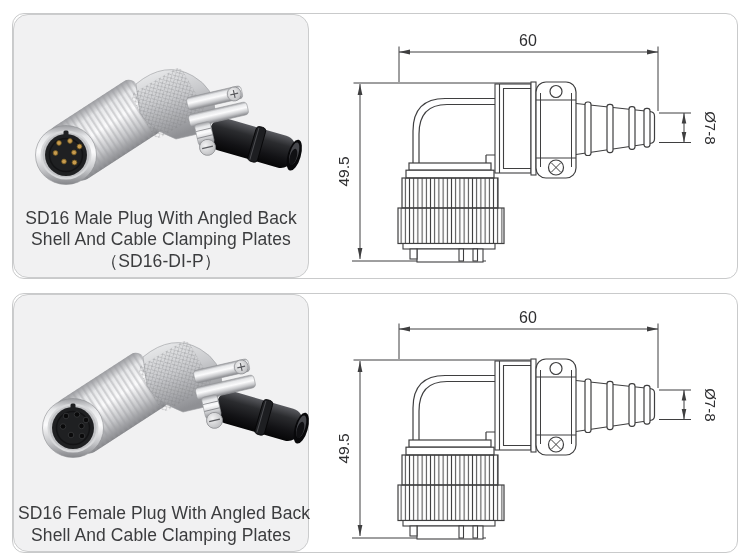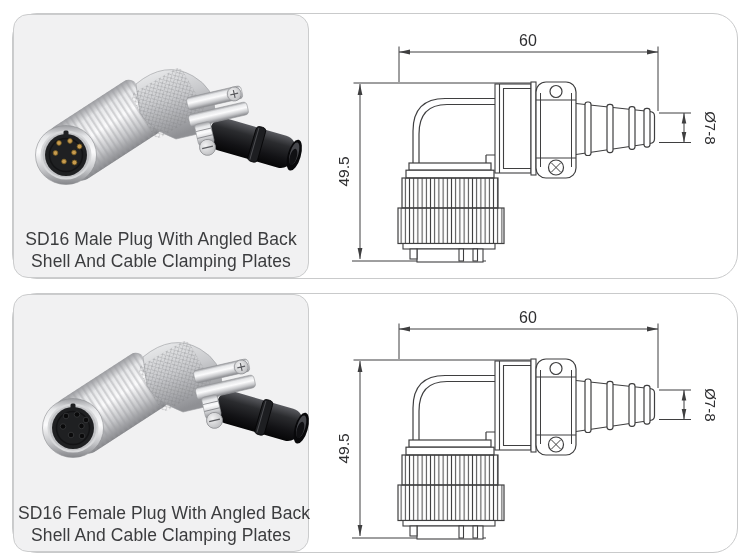--- a/index.html
+++ b/index.html
@@ -2,21 +2,21 @@
 <html><head>
 <meta charset="utf-8">
 <style>
   html,body{margin:0;padding:0;}
   body{
     width:750px;height:556px;position:relative;background:#ffffff;
     font-family:"Liberation Sans",sans-serif;overflow:hidden;
   }
   .row{
     position:absolute;left:12px;width:726px;box-sizing:border-box;
-    border:1px solid #c9cacb;border-radius:25px;background:#ffffff;
+    border:1px solid #c9cacb;border-radius:12px;background:#ffffff;
   }
   #row-male{top:13px;height:266px;}
   #row-female{top:293px;height:260px;}
   .card{
     position:absolute;left:0px;top:0px;bottom:0px;width:296px;box-sizing:border-box;
     background:#f1f1f2;border:1px solid #cbcccd;border-radius:15px;
   }
   .caption{
     position:absolute;left:4px;right:4px;bottom:5px;text-align:center;
     color:#3b3c3e;font-size:17.5px;line-height:21.5px;letter-spacing:0.1px;
@@ -28,20 +28,21 @@
   svg text{font-family:"Liberation Sans",sans-serif;}
 </style>
 </head>
 <body>
 
 <div class="row" id="row-male">
   <div class="card">
     <div class="caption">
       <div>SD16 Male Plug With Angled Back</div>
       <div>Shell And Cable Clamping Plates</div>
+      <div>（SD16-DI-P）</div>
     </div>
   </div>
 </div>
 
 <div class="row" id="row-female">
   <div class="card">
     <div class="caption">
       <div>SD16 Female Plug With Angled Back</div>
       <div>Shell And Cable Clamping Plates</div>
     </div>

